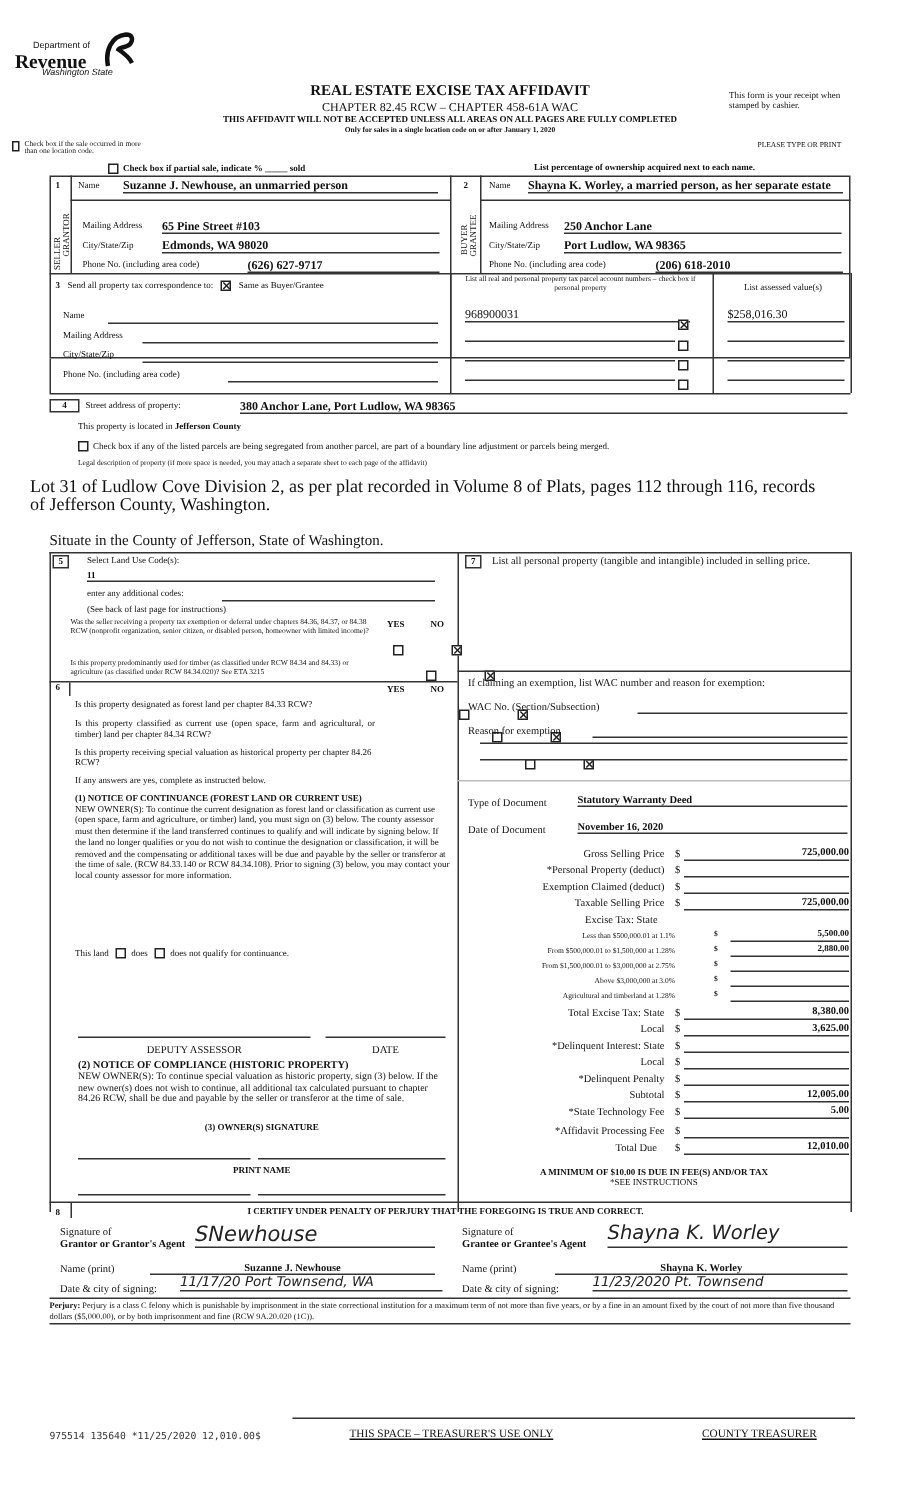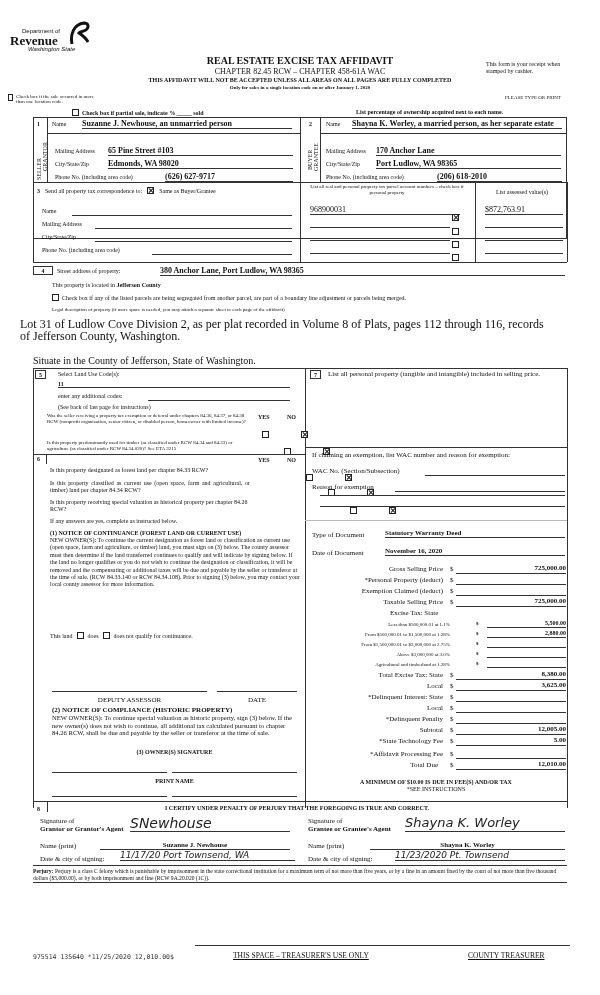--- a/index.html
+++ b/index.html
@@ -86,21 +86,21 @@
 <div class="abs vlabel" style="left:307px;top:140px;height:40px;">
   <span>BUYER</span>
 </div>
 <div class="abs vlabel" style="left:313px;top:137px;height:40px;">
   <span>GRANTEE</span>
 </div>
 
 <div class="abs sm" style="left:326px;top:121px;">Name</div>
 <div class="abs val line" style="left:352px;top:119px;width:210px;">Shayna K. Worley, a married person, as her separate estate</div>
 <div class="abs sm" style="left:326px;top:148px;">Mailing Address</div>
-<div class="abs val line" style="left:376px;top:146px;width:185px;">170 Anchor Lane</div>
+<div class="abs val line" style="left:376px;top:146px;width:185px;">250 Anchor Lane</div>
 <div class="abs sm" style="left:326px;top:161px;">City/State/Zip</div>
 <div class="abs val line" style="left:376px;top:159px;width:185px;">Port Ludlow, WA  98365</div>
 <div class="abs sm" style="left:326px;top:174px;">Phone No. (including area code)</div>
 <div class="abs val line" style="left:437px;top:172px;width:125px;">(206) 618-2010</div>
 
 
 <div class="abs sm" style="left:37px;top:187px;display:flex;gap:5px;align-items:center;">
   <span class="bold">3</span>
   <span>Send all property tax correspondence to:</span>
   <span class="cb x"></span>
@@ -119,21 +119,21 @@
 <div class="abs" style="left:475px;top:182px;width:1px;height:80px;background:#333;"></div>
 <div class="abs" style="left:300px;top:182px;width:1px;height:80px;background:#333;"></div>
 <div class="abs" style="left:567px;top:182px;width:1px;height:80px;background:#333;"></div>
 <div class="abs" style="left:300px;top:262px;width:267px;height:1px;background:#333;"></div>
 <div class="abs tiny center" style="left:302px;top:184px;width:170px;line-height:6px;">List all real and personal property tax parcel account numbers – check box if personal property</div>
 <div class="abs sm center" style="left:478px;top:189px;width:88px;">List assessed value(s)</div>
 
 <div class="abs" style="left:310px;top:205px;width:255px;height:10px;">
   <span class="abs val line" style="left:0;top:0;width:150px;font-weight:normal;">968900031</span>
   <span class="abs cb x" style="left:142px;top:2px;"></span>
-  <span class="abs val line" style="left:175px;top:0;width:78px;font-weight:normal;">$872,763.91</span>
+  <span class="abs val line" style="left:175px;top:0;width:78px;font-weight:normal;">$258,016.30</span>
 </div>
 <div class="abs" style="left:310px;top:219px;width:255px;height:10px;">
   <span class="abs line" style="left:0;top:0;width:140px;height:9px;"></span>
   <span class="abs cb" style="left:142px;top:2px;"></span>
   <span class="abs line" style="left:175px;top:0;width:78px;height:9px;"></span>
 </div>
 <div class="abs" style="left:310px;top:232px;width:255px;height:10px;">
   <span class="abs line" style="left:0;top:0;width:140px;height:9px;"></span>
   <span class="abs cb" style="left:142px;top:2px;"></span>
   <span class="abs line" style="left:175px;top:0;width:78px;height:9px;"></span>

